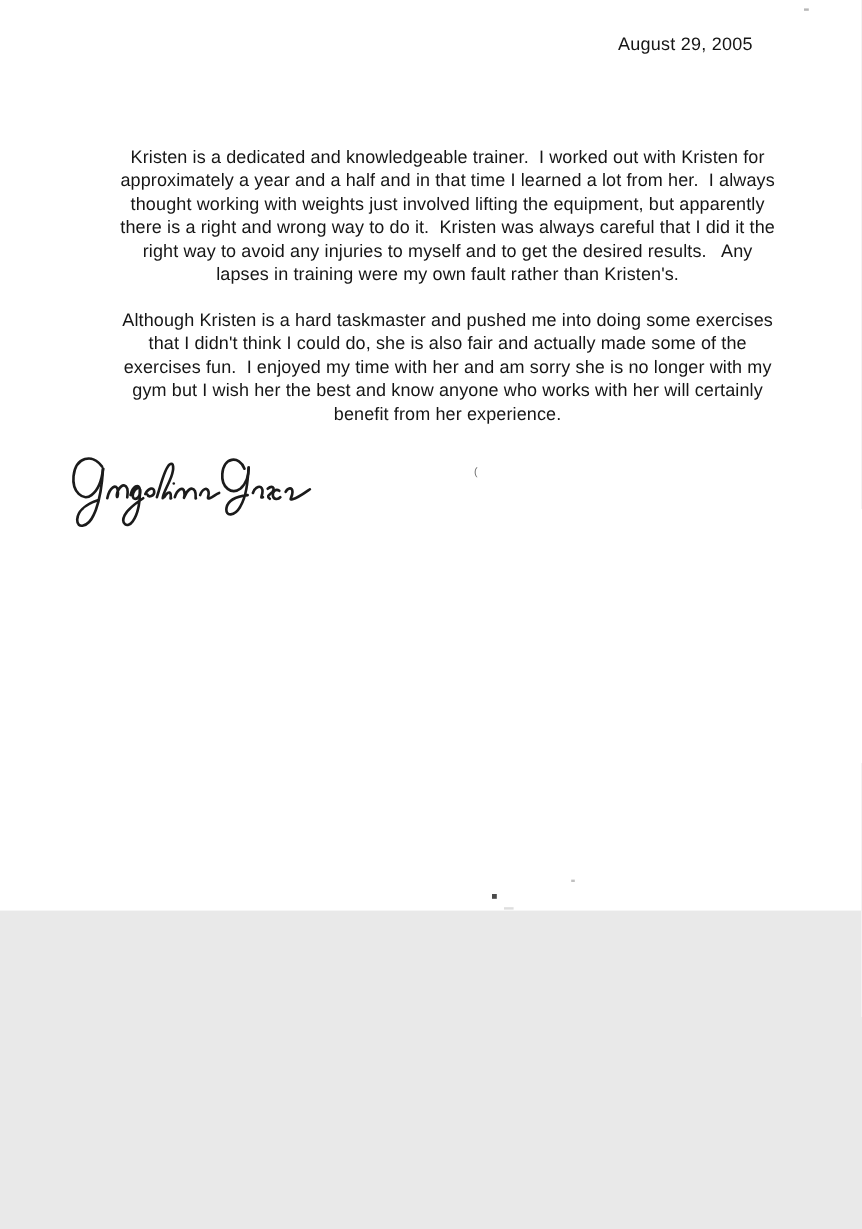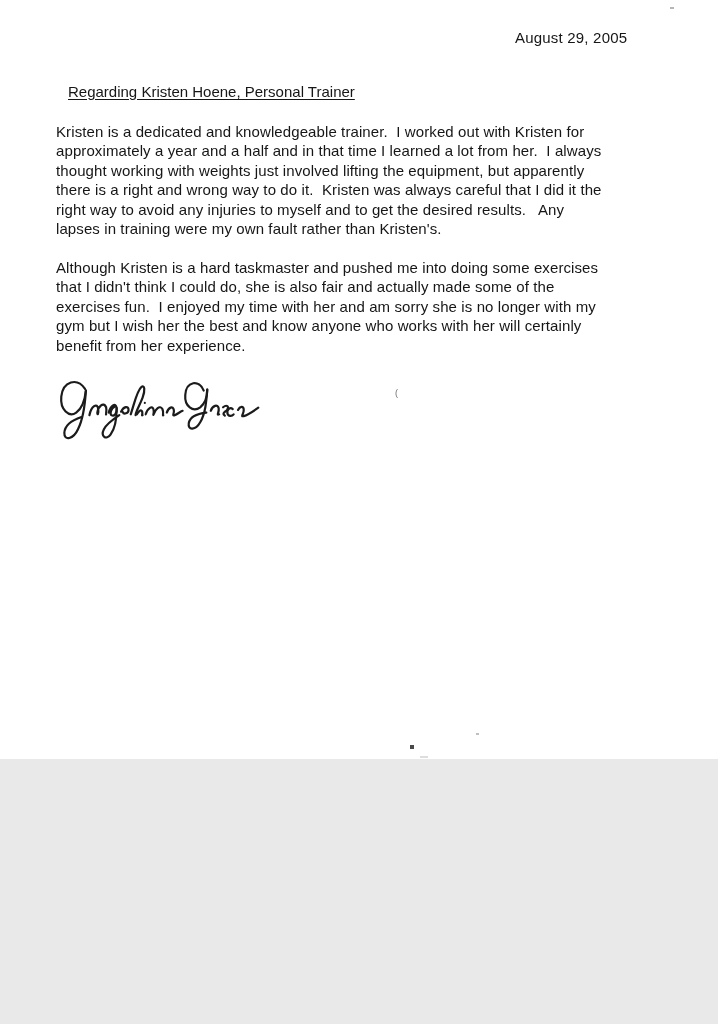--- a/index.html
+++ b/index.html
@@ -28,26 +28,27 @@
     position: absolute;
     top: 83px;
     left: 68px;
     font-size: 15px;
     text-decoration: underline;
     text-underline-offset: 2px;
     white-space: nowrap;
   }
   .para {
     position: absolute;
-    left: 56px;
+    left: 68px;
     width: 610px;
     font-size: 15px;
     line-height: 19.4px;
     white-space: pre-wrap; 
     letter-spacing: 0.1px;
+    text-align: center;
   }
   .para-1 { top: 122px; }
   .para-2 { top: 258px; }
   .signature {
     position: absolute;
     top: 369px;
     left: 56px;
     width: 204px;
     height: 88px;
   }
@@ -63,21 +64,20 @@
     background: #4a4a4a;
   }
 </style>
 </head>
 <body>
 
 <div class="sheet">
 
   <div class="date">August 29, 2005</div>
 
-  <div class="subject">Regarding Kristen Hoene, Personal Trainer</div>
 
   <div class="para para-1">Kristen is a dedicated and knowledgeable trainer.  I worked out with Kristen for
 approximately a year and a half and in that time I learned a lot from her.  I always
 thought working with weights just involved lifting the equipment, but apparently
 there is a right and wrong way to do it.  Kristen was always careful that I did it the
 right way to avoid any injuries to myself and to get the desired results.   Any
 lapses in training were my own fault rather than Kristen's.</div>
 
   <div class="para para-2">Although Kristen is a hard taskmaster and pushed me into doing some exercises
 that I didn't think I could do, she is also fair and actually made some of the

